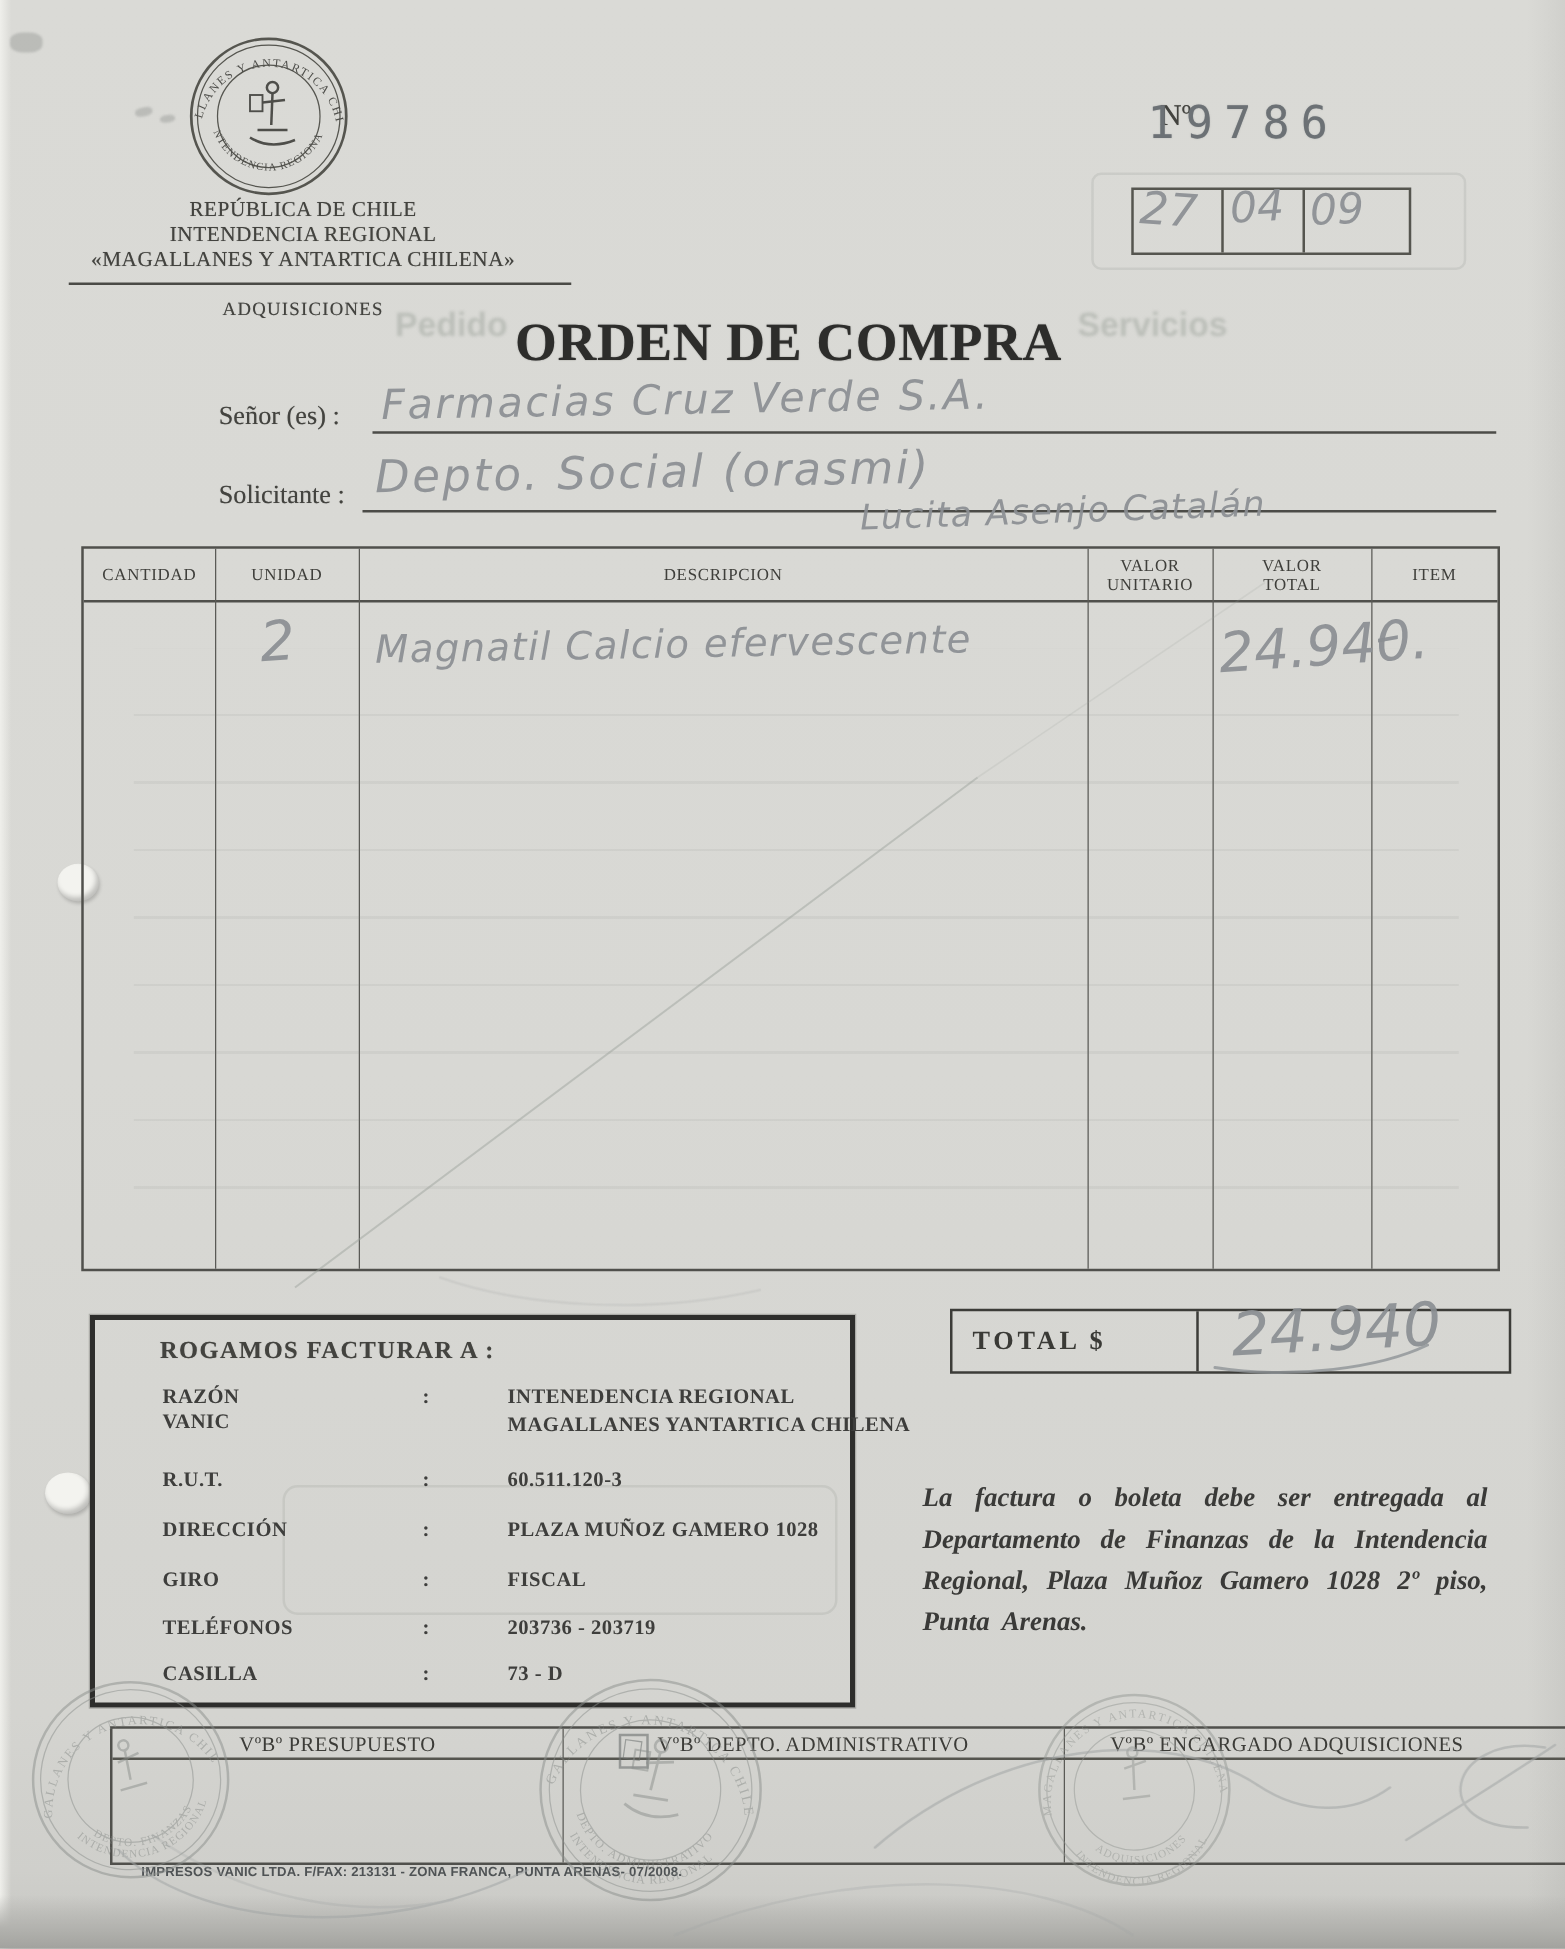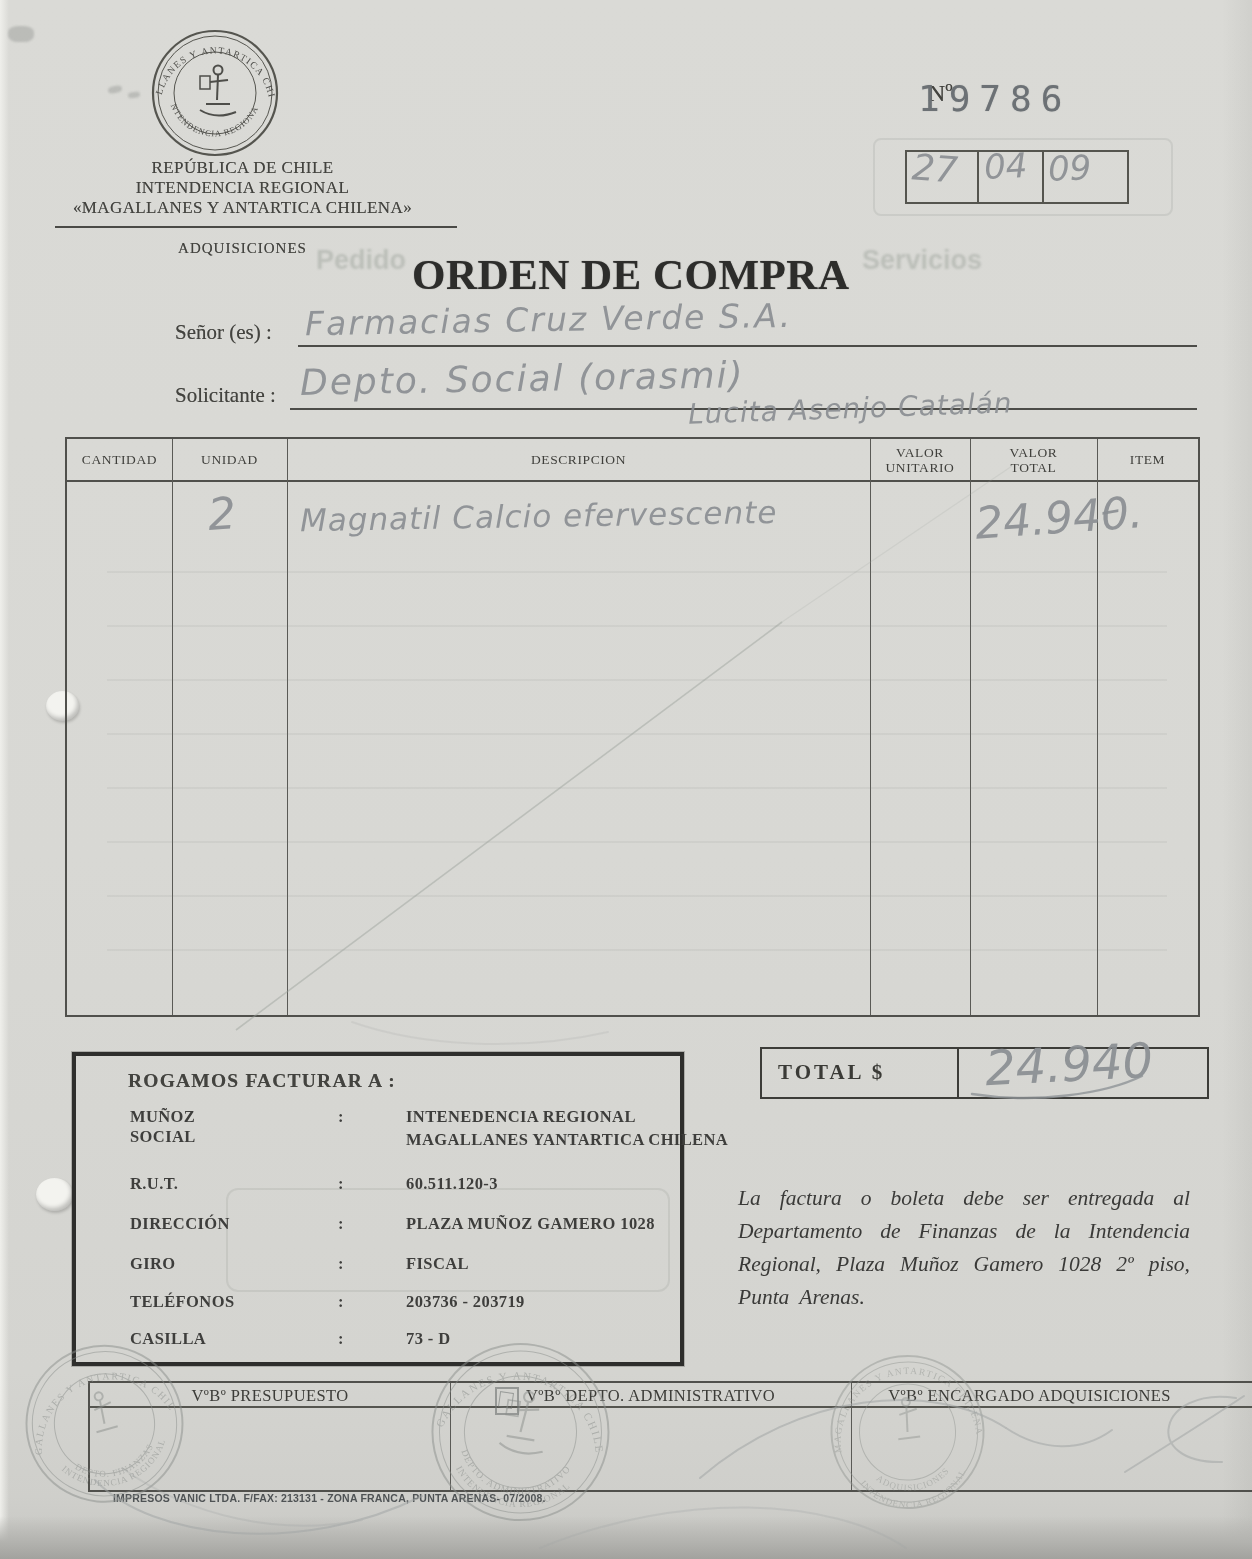--- a/index.html
+++ b/index.html
@@ -44,21 +44,21 @@
   .totalbox .div{position:absolute;top:0;left:195px;width:2px;height:100%;background:#3c3c38;}
   .total-label{font-size:21px;font-weight:bold;letter-spacing:3px;color:#3a3a36;}
   
   .billing{border:4px solid #2e2e2c;box-shadow:0 0 0 1px rgba(46,46,44,.25);font-weight:bold;}
   .billing .btitle{font-size:19.5px;letter-spacing:1.2px;}
   .brow{position:absolute;font-size:16.5px;letter-spacing:.4px;}
   .brow .lbl{position:absolute;left:0;top:0;}
   .brow .col{position:absolute;left:208px;top:0;}
   .brow .val{position:absolute;left:276px;top:0;white-space:nowrap;}
   
-  .notice{font-size:21.5px;line-height:33px;font-weight:normal;font-style:italic;text-align:justify;color:#3a3a38;word-spacing:5px;}
+  .notice{font-size:21.5px;line-height:33px;font-weight:bold;font-style:italic;text-align:justify;color:#3a3a38;word-spacing:5px;}
   
   .sigtable{border:2px solid #50504c;}
   .sigtable .vline{position:absolute;top:0;width:1px;height:100%;background:#5a5a56;}
   .sigtable .hline{position:absolute;left:0;top:23px;width:100%;height:1.5px;background:#55554f;}
   .sig-label{position:absolute;top:3px;font-size:16.5px;letter-spacing:.4px;text-align:center;color:#3c3c38;}
   .chk{position:absolute;width:20px;height:24px;border:2px solid rgba(110,114,112,.75);opacity:.8;}
   .chk:before{content:"";position:absolute;left:2px;top:3px;width:12px;height:14px;border:1.5px solid rgba(110,114,112,.7);transform:rotate(8deg);}
   
   .footer{font-family:"Liberation Sans",sans-serif;font-size:10.5px;font-weight:bold;letter-spacing:.2px;color:#4f5355;filter:blur(.3px);}
   svg{position:absolute;overflow:visible;}
@@ -168,21 +168,21 @@
     <div class="div"></div>
     <div class="abs total-label" style="left:16px;top:11px;">TOTAL  $</div>
   </div>
   <div class="abs hand" style="left:985px;top:1036px;font-size:48px;transform:rotate(-3deg);">24.940</div>
 
   <div class="abs billing" style="left:72px;top:1052px;width:604px;height:306px;">
     <div class="abs printed btitle" style="left:52px;top:14px;">ROGAMOS FACTURAR A :</div>
     <div class="abs ghost-box" style="left:150px;top:132px;width:440px;height:100px;border-radius:12px;"></div>
 
     <div class="brow" style="left:54px;top:51px;">
-      <span class="lbl">MUÑOZ SOCIAL</span>
+      <span class="lbl">RAZÓN VANIC</span>
       <span class="col">:</span>
       <span class="val">INTENEDENCIA REGIONAL</span>
       <span class="val" style="top:23px;">MAGALLANES YANTARTICA CHILENA</span>
     </div>
     <div class="brow" style="left:54px;top:118px;">
       <span class="lbl">R.U.T.</span>
       <span class="col">:</span>
       <span class="val">60.511.120-3</span>
     </div>
     <div class="brow" style="left:54px;top:158px;">

